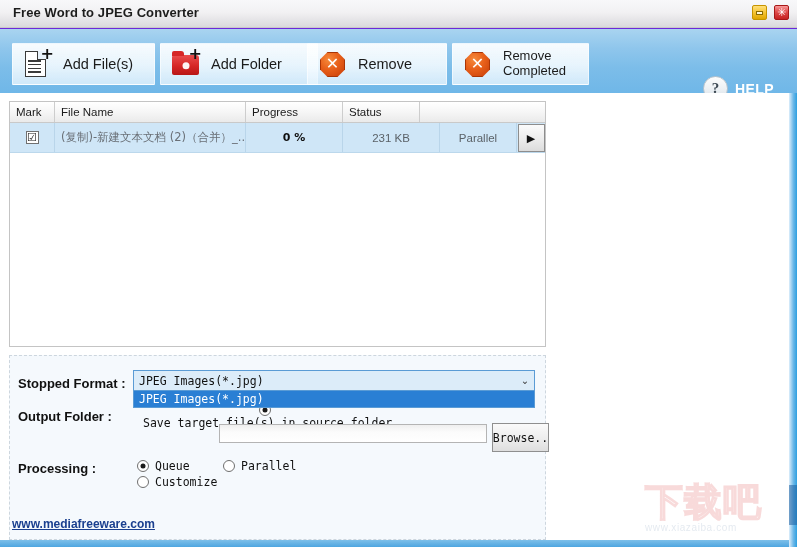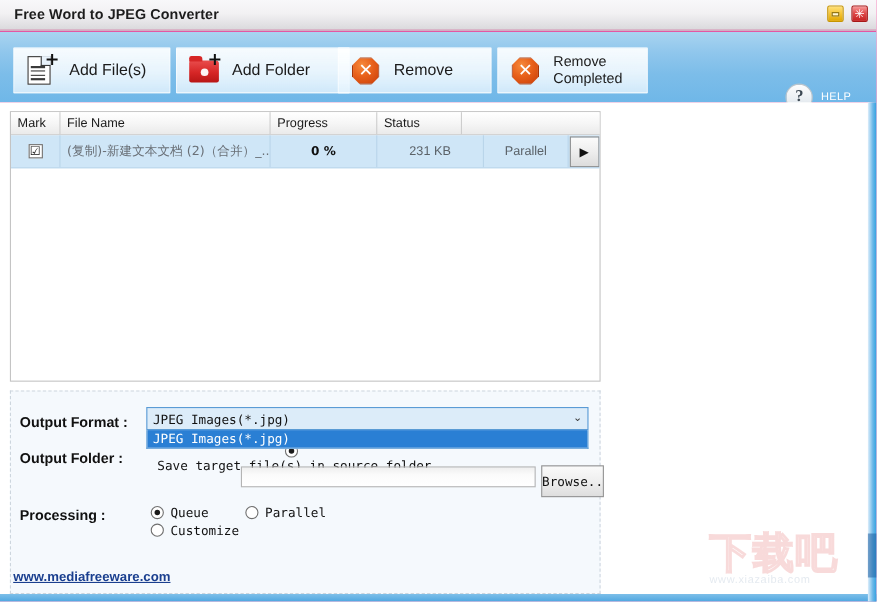--- a/index.html
+++ b/index.html
@@ -12,21 +12,21 @@
     height: 547px;
     font-family: "Liberation Sans", sans-serif;
     overflow: hidden;
     position: relative;
   }
   #app {
     position: absolute;
     left: 0; top: 0;
     width: 797px;
     height: 547px;
-    background: #ec4899;
+    background: #6d28d9;
     overflow: hidden;
   }
 
   
   .titlebar {
     position: absolute;
     left: 0; top: 0;
     width: 797px;
     height: 28px;
     background: linear-gradient(to bottom, #f8f8fa 0%, #f2f1f3 45%, #e3e2e5 80%, #dad9dc 100%);
@@ -227,23 +227,24 @@
     display: flex;
     align-items: center;
     justify-content: center;
     font-size: 15px;
     font-weight: bold;
     color: #3e4a54;
     font-family: "Liberation Serif", serif;
   }
   .help-label {
     margin-left: 7px;
-    font-size: 10px;
+    font-size: 14px;
     color: #ffffff;
     letter-spacing: 0.4px;
+    font-weight: bold;
   }
 
   
   .body-area {
     position: absolute;
     left: 0; top: 93px;
     width: 797px;
     height: 454px;
     background: #ffffff;
   }
@@ -616,21 +617,21 @@
         <div class="td col-act center">
           <span class="act-btn">▶</span>
         </div>
       </div>
 
       <div class="fl-empty"></div>
     </div>
 
     <div class="options">
 
-      <div class="opt-label" id="lbl-format">Output Format :</div>
+      <div class="opt-label" id="lbl-format">Stopped Format :</div>
 
       <div class="combo">
         <span class="val">JPEG Images(*.jpg)</span>
         <span class="arrow">⌄</span>
       </div>
 
       <div class="combo-list">
         <div class="combo-opt">JPEG Images(*.jpg)</div>
       </div>
 

